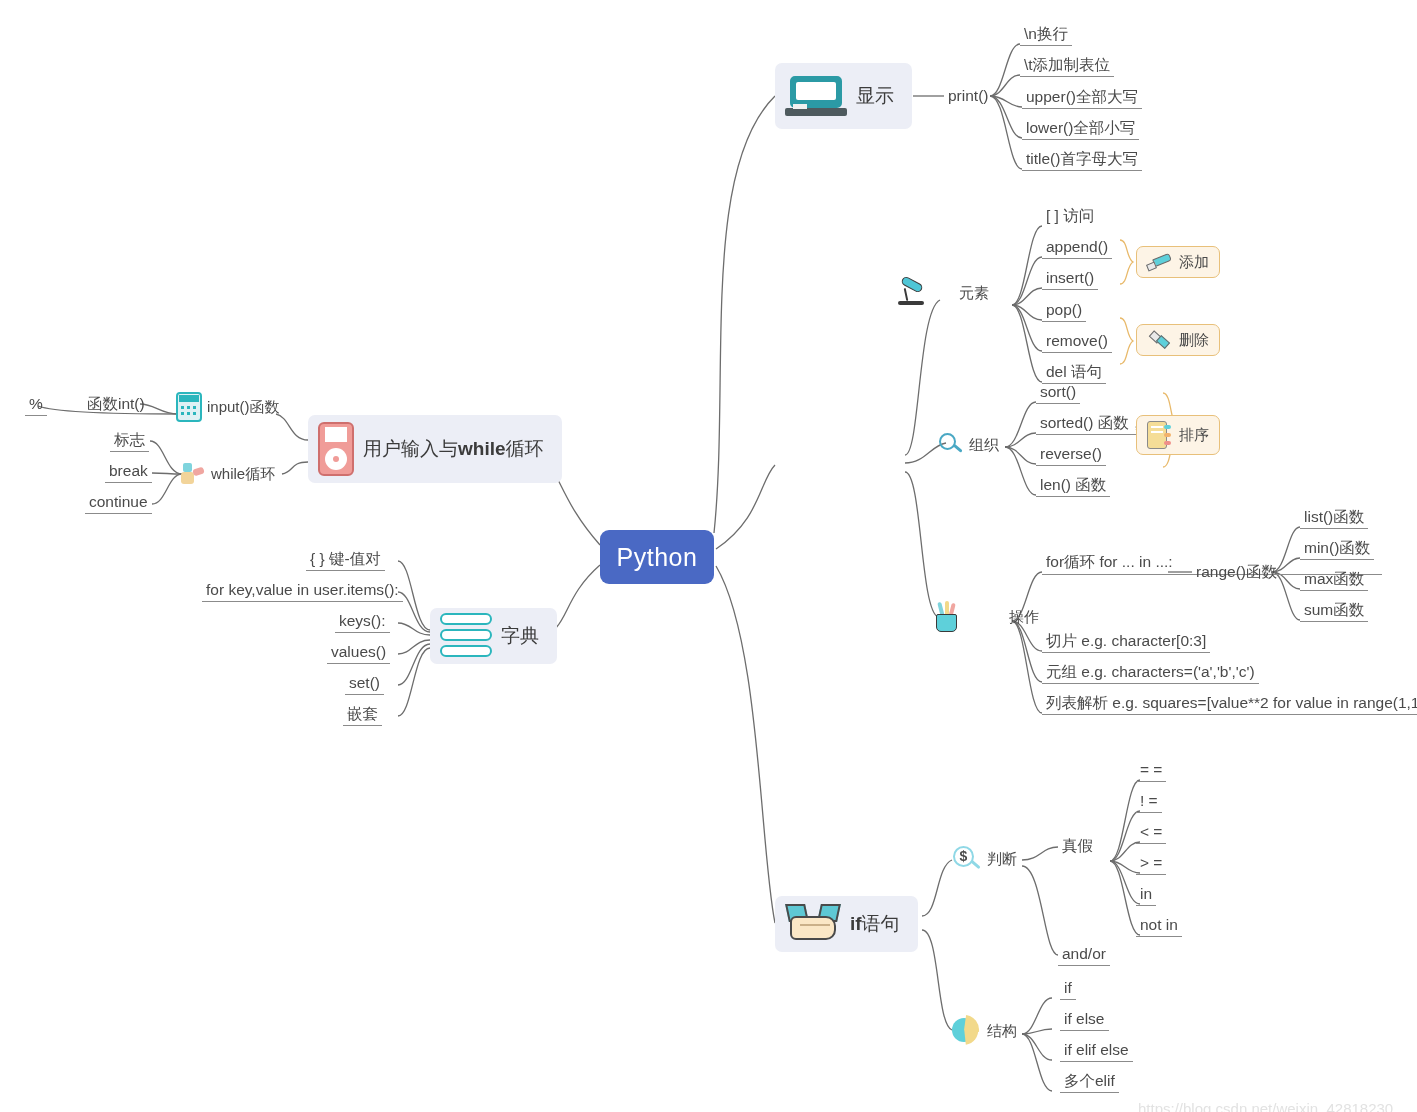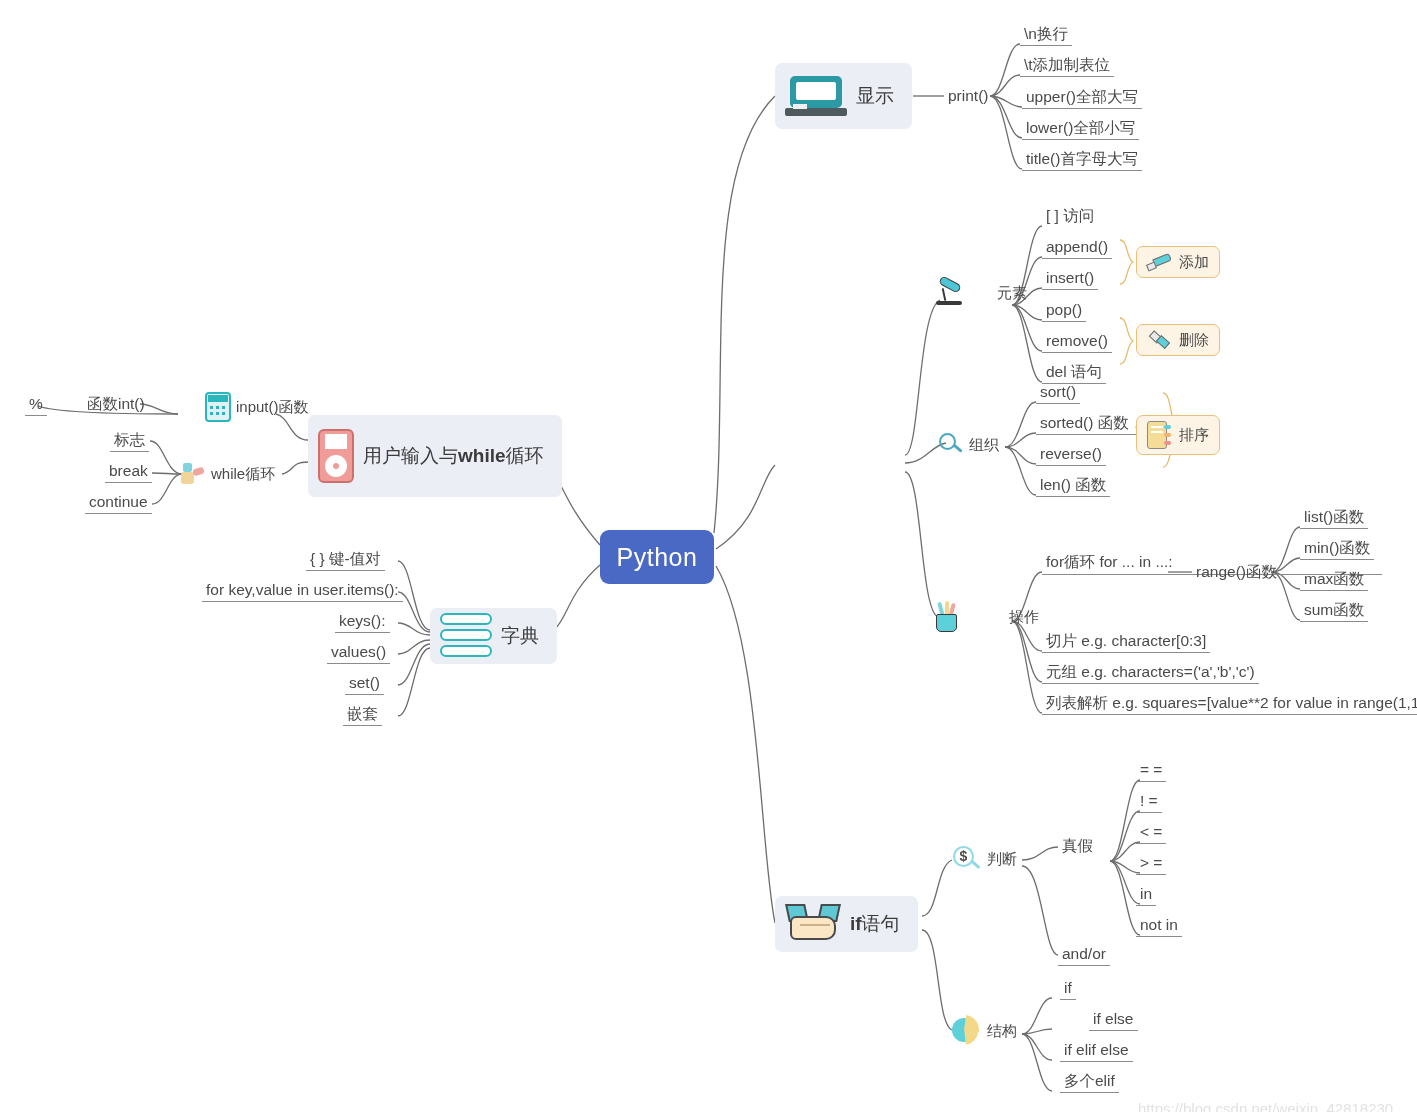--- a/index.html
+++ b/index.html
@@ -260,21 +260,21 @@
     <span class="tlabel">显示</span>
   </div>
   <div class="leaf nb" style="left:944px;top:86px;">print()</div>
   <div class="leaf" style="left:1020px;top:24px;">\n换行</div>
   <div class="leaf" style="left:1020px;top:55px;">\t添加制表位</div>
   <div class="leaf" style="left:1022px;top:87px;">upper()全部大写</div>
   <div class="leaf" style="left:1022px;top:118px;">lower()全部小写</div>
   <div class="leaf" style="left:1022px;top:149px;">title()首字母大写</div>
 
 
-  <div class="midnode" style="left:934px;top:278px;gap:29px;">
+  <div class="midnode" style="left:896px;top:278px;gap:29px;">
     <span class="ic ic-micro">
       <span class="tube"></span>
         <span class="arm"></span>
         <span class="base"></span>
     </span>
     <span>元素</span>
   </div>
   <div class="leaf nb" style="left:1042px;top:206px;">[ ] 访问</div>
   <div class="leaf" style="left:1042px;top:237px;">append()</div>
   <div class="leaf" style="left:1042px;top:268px;">insert()</div>
@@ -369,34 +369,34 @@
 
   <div class="midnode" style="left:952px;top:1016px;">
     <span class="ic ic-pie">
       <span class="a"></span>
         <span class="b"></span>
         <span class="c"></span>
     </span>
     <span>结构</span>
   </div>
   <div class="leaf" style="left:1060px;top:978px;">if</div>
-  <div class="leaf" style="left:1060px;top:1009px;margin-left:29px;">if else</div>
+  <div class="leaf" style="left:1060px;top:1009px;">if else</div>
   <div class="leaf" style="left:1060px;top:1040px;">if elif else</div>
   <div class="leaf" style="left:1060px;top:1071px;">多个elif</div>
 
-  <div class="node topic" style="left:308px;top:415px;height:82px;">
+  <div class="node topic" style="left:308px;top:415px;height:68px;">
     <span class="ic ic-ipod">
       <span class="bd"></span>
         <span class="sc"></span>
         <span class="wh"></span>
     </span>
     <span class="tlabel">用户输入与<b>while</b>循环</span>
   </div>
 
-  <div class="midnode" style="left:176px;top:392px;margin-left:29px;">
+  <div class="midnode" style="left:176px;top:392px;">
     <span class="ic ic-calc">
       <span class="bd"></span>
         <span class="sc"></span>
       <span class="k" style="left:5px;top:14px;"></span>
         <span class="k" style="left:11px;top:14px;"></span>
         <span class="k" style="left:17px;top:14px;"></span>
       <span class="k" style="left:5px;top:20px;"></span>
         <span class="k" style="left:11px;top:20px;"></span>
         <span class="k" style="left:17px;top:20px;"></span>
     </span>

